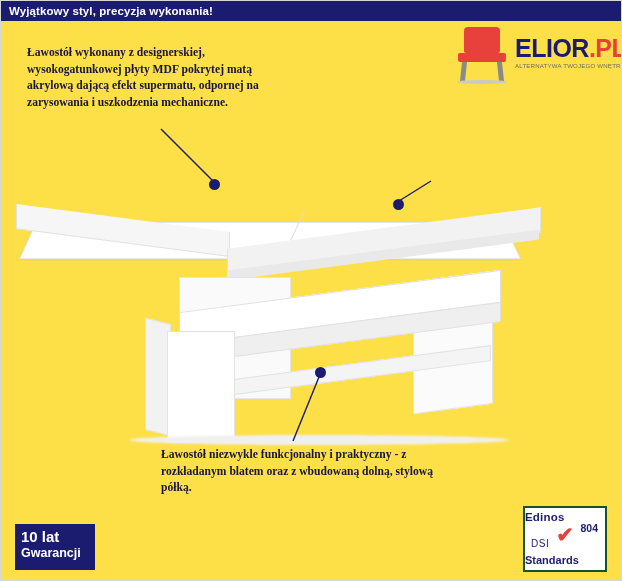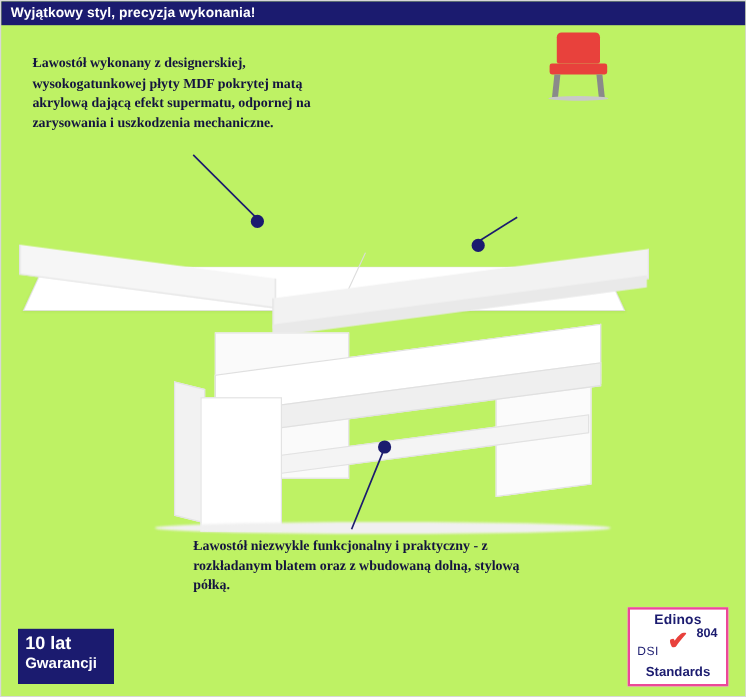--- a/index.html
+++ b/index.html
@@ -7,21 +7,21 @@
     padding: 0;
   }
   body {
     font-family: "Liberation Sans", sans-serif;
     background: #ffffff;
   }
   #page {
     position: relative;
     width: 622px;
     height: 581px;
-    background: #bef264;
+    background: #fde047;
     border: 1px solid #d8d8d8;
     box-sizing: border-box;
     overflow: hidden;
   }
 
   
   .header-bar {
     position: absolute;
     left: 0;
     top: 0;
@@ -317,24 +317,23 @@
     line-height: 15px;
   }
 
   
   .badge-edinos {
     position: absolute;
     right: 14px;
     bottom: 8px;
     width: 84px;
     height: 66px;
-    border: 2px solid #ec4899;
+    border: 2px solid #14532d;
     box-sizing: border-box;
     background: #ffffff;
-    text-align: center;
   }
   .badge-edinos .ed-name {
     font-size: 11.5px;
     font-weight: bold;
     color: #1b1b6f;
     margin-top: 3px;
     letter-spacing: 0.2px;
   }
   .badge-edinos .ed-check {
     position: relative;
@@ -385,20 +384,24 @@
 
   <div class="header-bar">Wyjątkowy styl, precyzja wykonania!</div>
 
   <div class="logo-block">
     <div class="logo-chair">
       <div class="chair-back"></div>
       <div class="chair-seat"></div>
       <div class="chair-leg-l"></div>
       <div class="chair-leg-r"></div>
       <div class="chair-shadow"></div>
+    </div>
+    <div class="logo-text">
+      <div class="logo-word"><span>ELIOR</span><span class="dot-pl">.PL</span></div>
+      <div class="logo-tagline">ALTERNATYWA TWOJEGO WNĘTRZA</div>
     </div>
   </div>
 
   <div class="table-wrap">
     <div class="tt-top"></div>
     <div class="tt-seam"></div>
     <div class="tt-edge-left"></div>
     <div class="tt-edge-right"></div>
     <div class="tt-edge-dark"></div>
     <div class="pedestal-back"></div>

